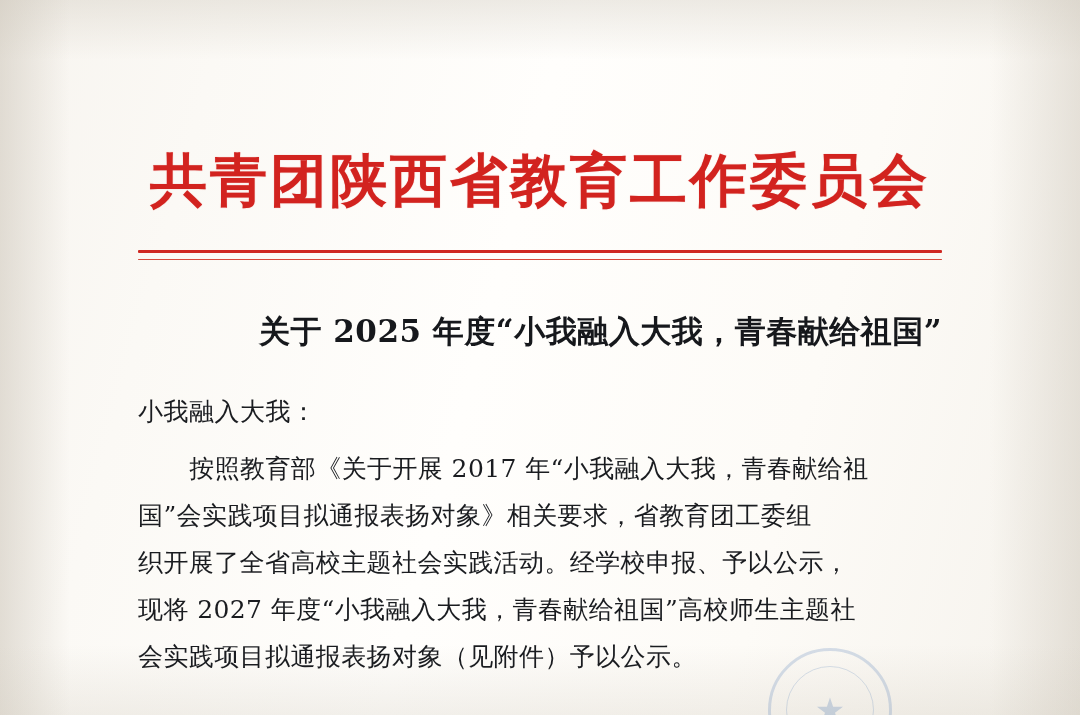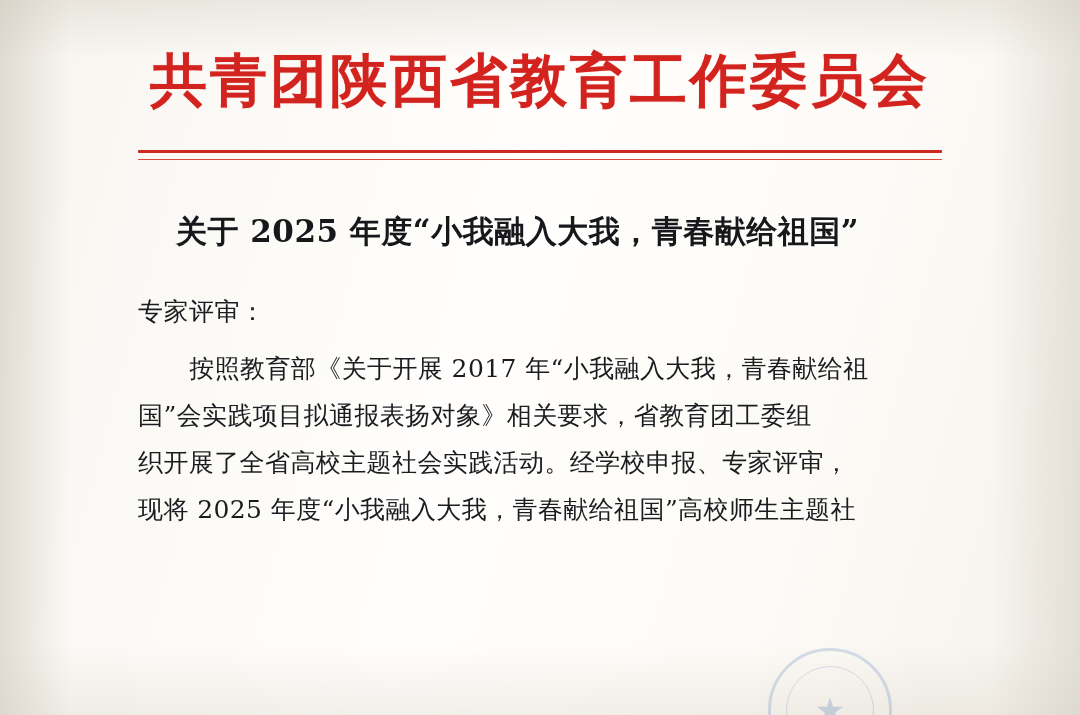--- a/index.html
+++ b/index.html
@@ -53,22 +53,23 @@
   }
 
   .doc-body {
     position: relative;
     z-index: 2;
     padding: 0 138px;
   }
 
   
   .masthead {
-    padding-top: 48px;
+    padding-top: 112px;
     text-align: center;
+    margin-top: 36px;
   }
   .masthead-title {
     font-family: "DejaVu Serif", serif;
     font-weight: 700;
     font-size: 57px;
     line-height: 1.12;
     letter-spacing: 3px;
     color: #d2231f;
     white-space: nowrap;
     text-shadow: 0 0 1px rgba(210,35,31,0.45);
@@ -88,21 +89,21 @@
 
   
   .doc-title {
     margin-top: 44px;
     font-family: "DejaVu Serif", serif;
     font-weight: 700;
     font-size: 31px;
     line-height: 1.75;
     color: #16181c;
     letter-spacing: 0.5px;
-    text-align: left;
+    text-align: right;
     margin-left: 38px;
   }
   .doc-title .line {
     display: block;
     white-space: nowrap;
   }
 
   
   .salutation {
     margin-top: 34px;
@@ -176,27 +177,28 @@
       <div class="masthead-title">共青团陕西省教育工作委员会</div>
     </div>
 
     <div class="masthead-rule"></div>
     <div class="masthead-rule thin"></div>
 
     <div class="doc-title">
       <span class="line">关于 2025 年度“小我融入大我，青春献给祖国”</span>
     </div>
 
-    <div class="salutation">专家评审：</div>
+    <div class="salutation">小我融入大我：</div>
 
     <div class="para">
       <span class="ln indent">按照教育部《关于开展 2017 年“小我融入大我，青春献给祖</span>
       <span class="ln">国”会实践项目拟通报表扬对象》相关要求，省教育团工委组</span>
-      <span class="ln">织开展了全省高校主题社会实践活动。经学校申报、专家评审，</span>
-      <span class="ln">现将 2025 年度“小我融入大我，青春献给祖国”高校师生主题社</span>
+      <span class="ln">织开展了全省高校主题社会实践活动。经学校申报、予以公示，</span>
+      <span class="ln">现将 2027 年度“小我融入大我，青春献给祖国”高校师生主题社</span>
+      <span class="ln">会实践项目拟通报表扬对象（见附件）予以公示。</span>
     </div>
 
   </div>
 
   <div class="seal">
     <div class="seal-inner"></div>
     <div class="seal-star">★</div>
   </div>
 
 </div>

